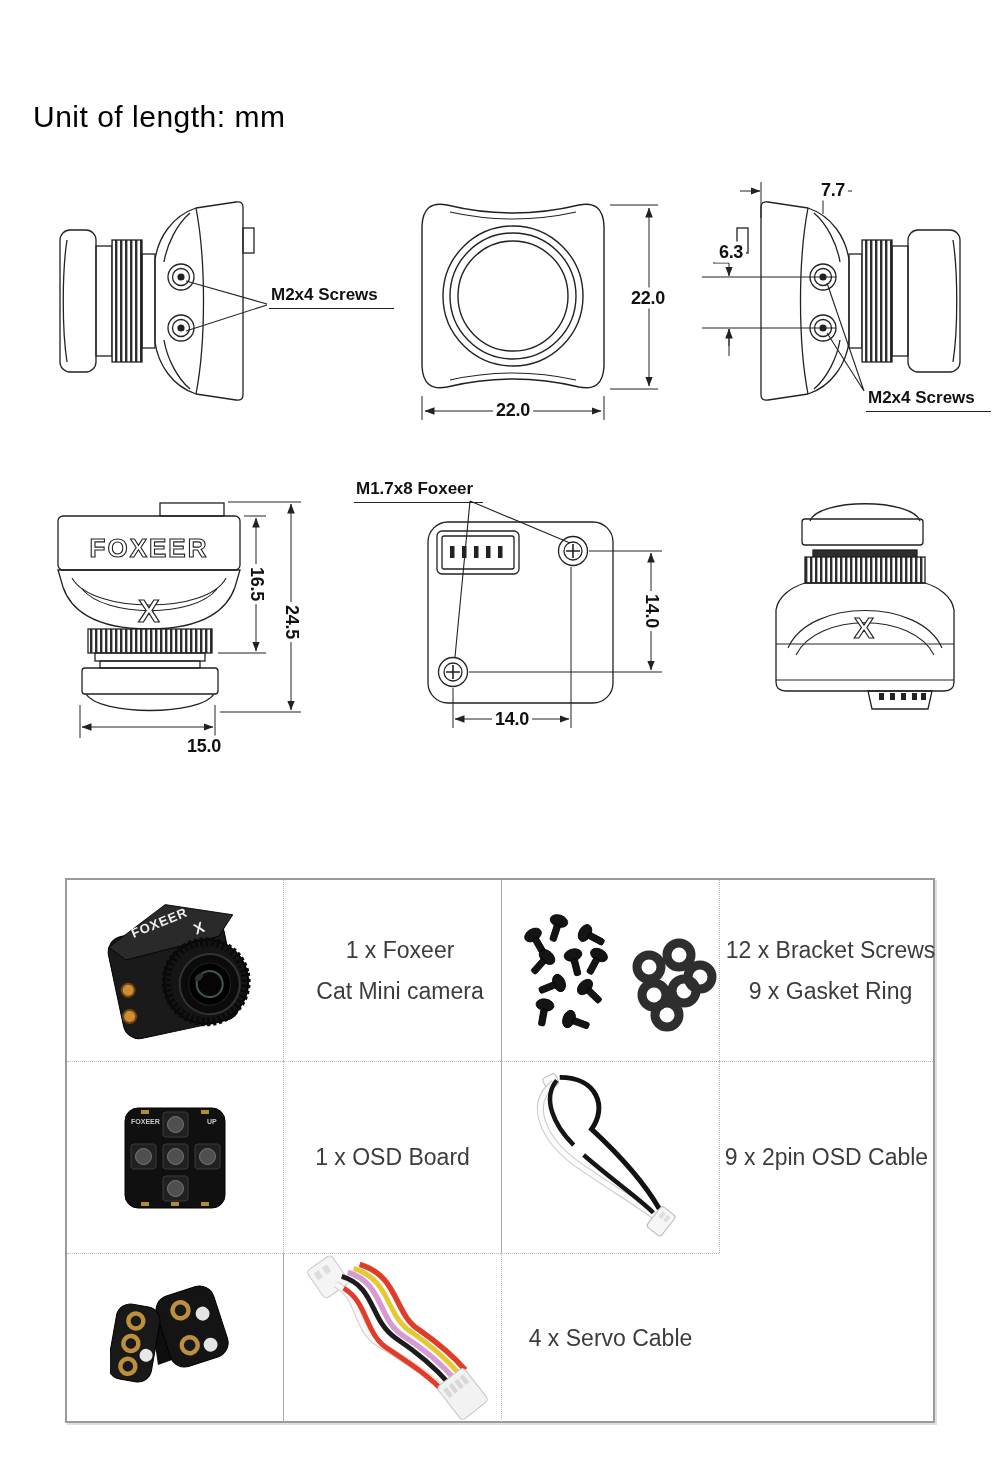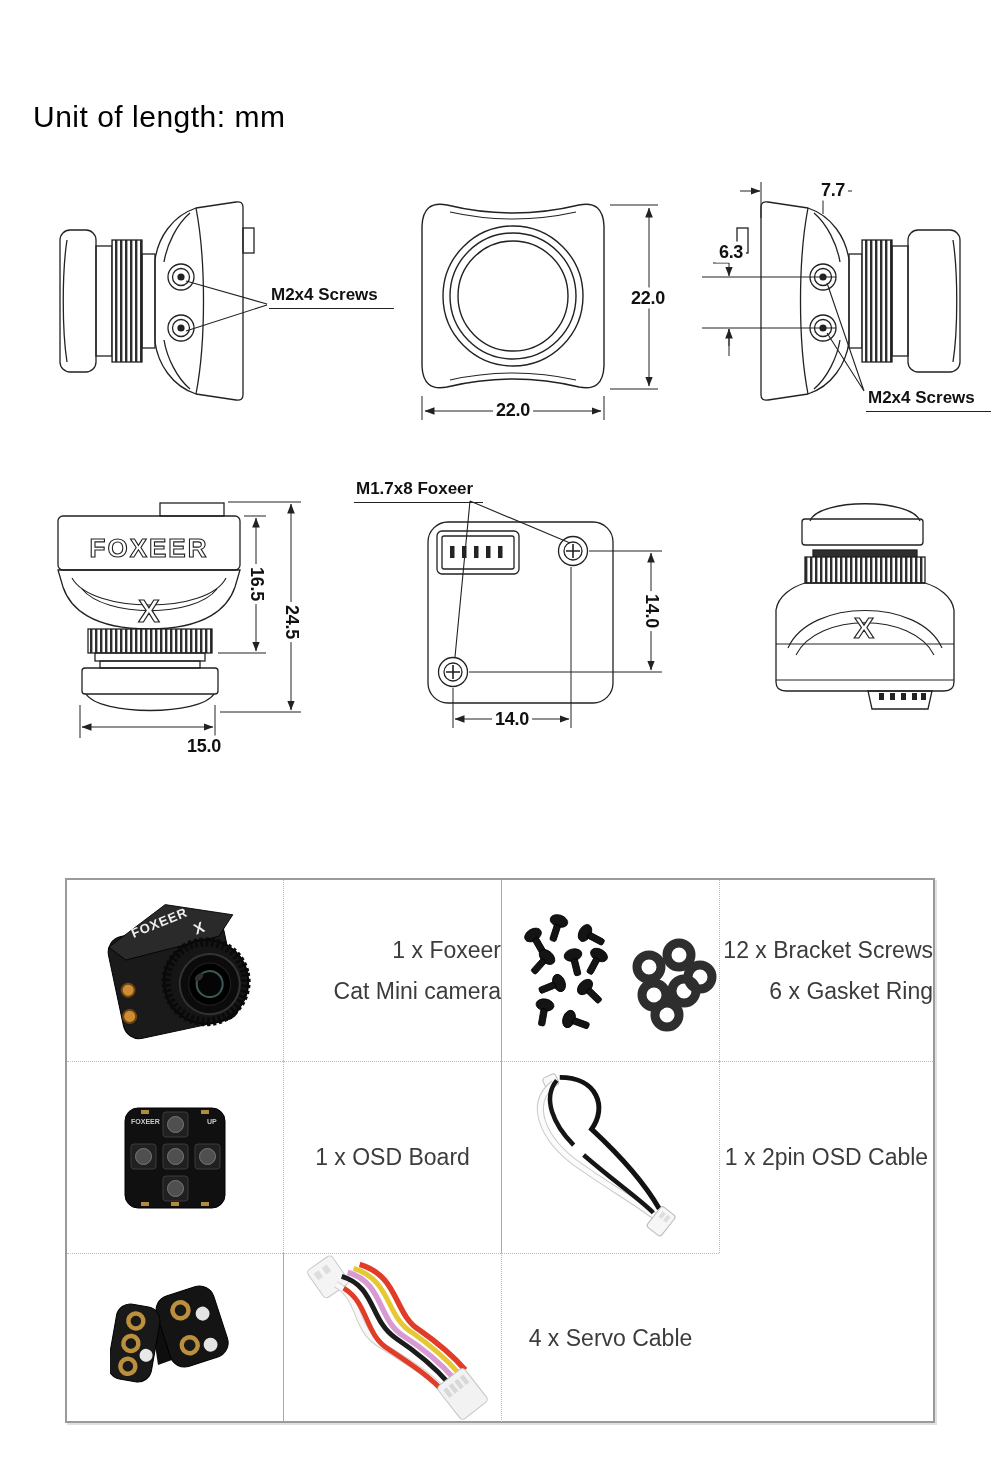--- a/index.html
+++ b/index.html
@@ -18,21 +18,21 @@
        border-bottom:1.6px solid #222;padding:0 16px 3px 2px;background:transparent;}
   
   .pkg-table{position:absolute;left:65px;top:878px;width:870px;height:545px;background:#fff;
        border:2px solid #9a9a9a;box-shadow:2px 2px 0 rgba(0,0,0,0.12);box-sizing:border-box;
        display:grid;grid-template-columns:216px 218px 218px 1fr;grid-template-rows:181px 192px 1fr;}
   .cell{display:flex;align-items:center;justify-content:center;box-sizing:border-box;min-width:0;}
   .cell.v-dot{border-left:1.5px dotted #b9b9b9;}
   .cell.v-solid{border-left:1.5px solid #a9a9a9;}
   .cell.h-dot{border-top:1.5px dotted #b9b9b9;}
   .cell.txt{flex-direction:column;align-items:center;font-size:23px;color:#3c3c3c;line-height:41px;}
-  .cell.txt.two-line{align-items:flex-end;padding-left:15px;}
+  .cell.txt.two-line{align-items:center;padding-left:15px;}
   .cell.txt span{white-space:nowrap;}
 </style>
 </head>
 <body>
 
 <div class="page">
 
   <div class="heading">Unit of length: mm</div>
 
   <svg class="diagram-svg" width="1000" height="800" viewBox="0 0 1000 800">
@@ -265,21 +265,21 @@
             <circle cx="176" cy="72" r="12"></circle>
             <circle cx="197" cy="94" r="12"></circle>
           <circle cx="151" cy="112" r="12"></circle>
             <circle cx="181" cy="108" r="12"></circle>
             <circle cx="164" cy="132" r="12"></circle>
         </g>
       </svg>
     </div>
     <div class="cell txt two-line v-dot" style="padding-left:8px;">
       <span>12 x Bracket Screws</span>
-      <span>6 x Gasket Ring</span>
+      <span>9 x Gasket Ring</span>
     </div>
 
     <div class="cell h-dot">
       <svg width="120" height="120" viewBox="0 0 120 120">
         <rect x="10" y="10" width="100" height="100" rx="13" fill="#101010" stroke="#000"></rect>
         <text x="16" y="26" font-size="7" font-weight="700" fill="#c9c9c9">FOXEER</text>
         <text x="92" y="26" font-size="7" font-weight="700" fill="#c9c9c9">UP</text>
         <g>
           <g transform="translate(48,14)">
               <rect width="25" height="25" rx="3" fill="#202020" stroke="#3a3a3a"></rect>
@@ -322,21 +322,21 @@
         <path d="M58,14 C96,14 106,44 90,66 C118,92 142,118 158,146" fill="none" stroke="#121212" stroke-width="5"></path>
         <path d="M55,17 C40,35 52,62 72,82 M82,92 C112,118 138,136 152,150" fill="none" stroke="#161616" stroke-width="4.5"></path>
         <g transform="rotate(38 160 160)">
             <rect x="150" y="146" width="18" height="26" rx="3" fill="#f6f6f6" stroke="#b9b9b9"></rect>
           <rect x="154" y="150" width="4" height="7" fill="#ddd"></rect>
             <rect x="160" y="150" width="4" height="7" fill="#ddd"></rect>
           </g>
       </svg>
     </div>
     <div class="cell txt v-dot h-dot">
-      <span>1 x 2pin OSD Cable</span>
+      <span>9 x 2pin OSD Cable</span>
     </div>
 
     <div class="cell h-dot">
       <svg width="130" height="110" viewBox="0 0 130 110">
         <polygon points="42,42 70,26 76,72 48,82" fill="#0e0e0e"></polygon>
         <g transform="rotate(-18 90 42)">
           <rect x="52" y="4" width="60" height="74" rx="15" fill="#141414" stroke="#000"></rect>
           <circle cx="76" cy="22" r="8" fill="#191919" stroke="#bb8f3c" stroke-width="4.5"></circle>
           <circle cx="74" cy="58" r="8" fill="#191919" stroke="#bb8f3c" stroke-width="4.5"></circle>
           <circle cx="96" cy="32" r="7" fill="#e4e4e4"></circle>

